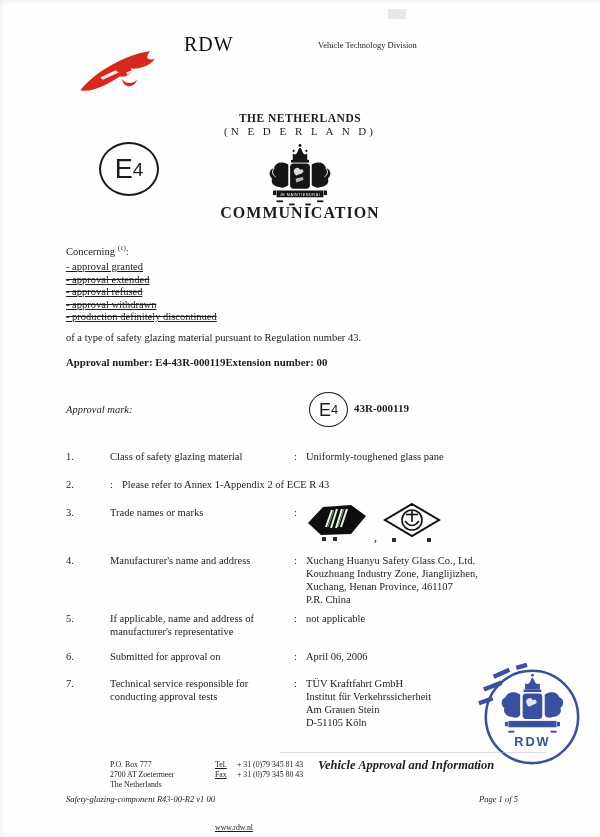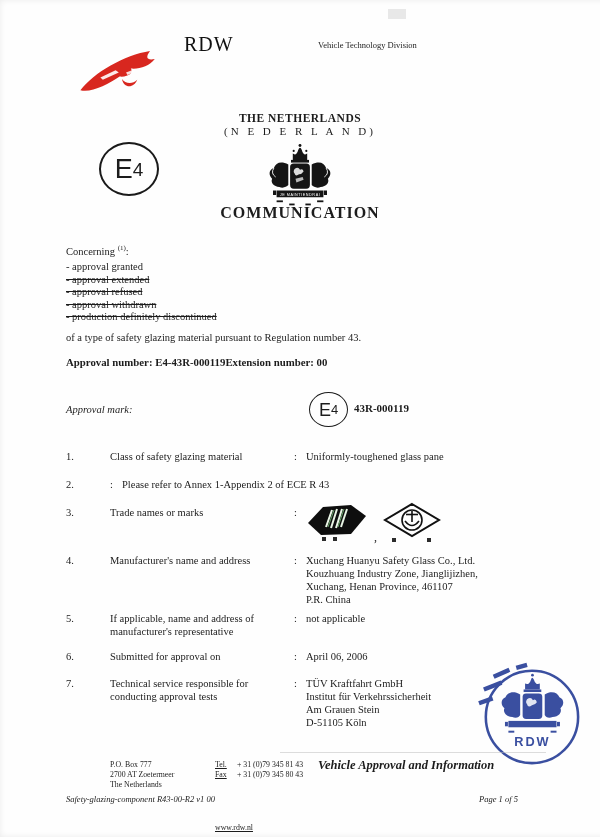--- a/index.html
+++ b/index.html
@@ -33,21 +33,21 @@
   .e-big .e{font-size:27px;line-height:1;font-family:"Liberation Sans",sans-serif;}
   .e-big .n{font-size:19px;line-height:1;font-family:"Liberation Sans",sans-serif;}
   .e-small{left:309px;top:392px;width:37px;height:33px;border:1.7px solid #1a1a1a;border-radius:50%;
          display:flex;align-items:center;justify-content:center;}
   .e-small .e{font-size:18px;line-height:1;font-family:"Liberation Sans",sans-serif;}
   .e-small .n{font-size:13px;line-height:1;font-family:"Liberation Sans",sans-serif;}
 
   
   .concerning{left:66px;top:242px;}
   .concerning sup{font-size:7px;}
-  .c-items{left:66px;top:261px;line-height:12.6px;}
+  .c-items{left:66px;top:261px;line-height:12.6px;text-decoration:underline;}
   .struck{text-decoration:line-through;}
   .subject{left:66px;top:331px;}
 
   .approval-row{left:66px;top:356px;width:478px;display:flex;justify-content:flex-start;font-size:10.8px;}
   .mark-label{left:66px;top:404px;font-size:10.5px;}
   .mark-number{left:354px;top:402px;font-size:11px;}
 
   
   .details{left:66px;top:450px;width:500px;}
   .d-row{display:flex;align-items:flex-start;}

